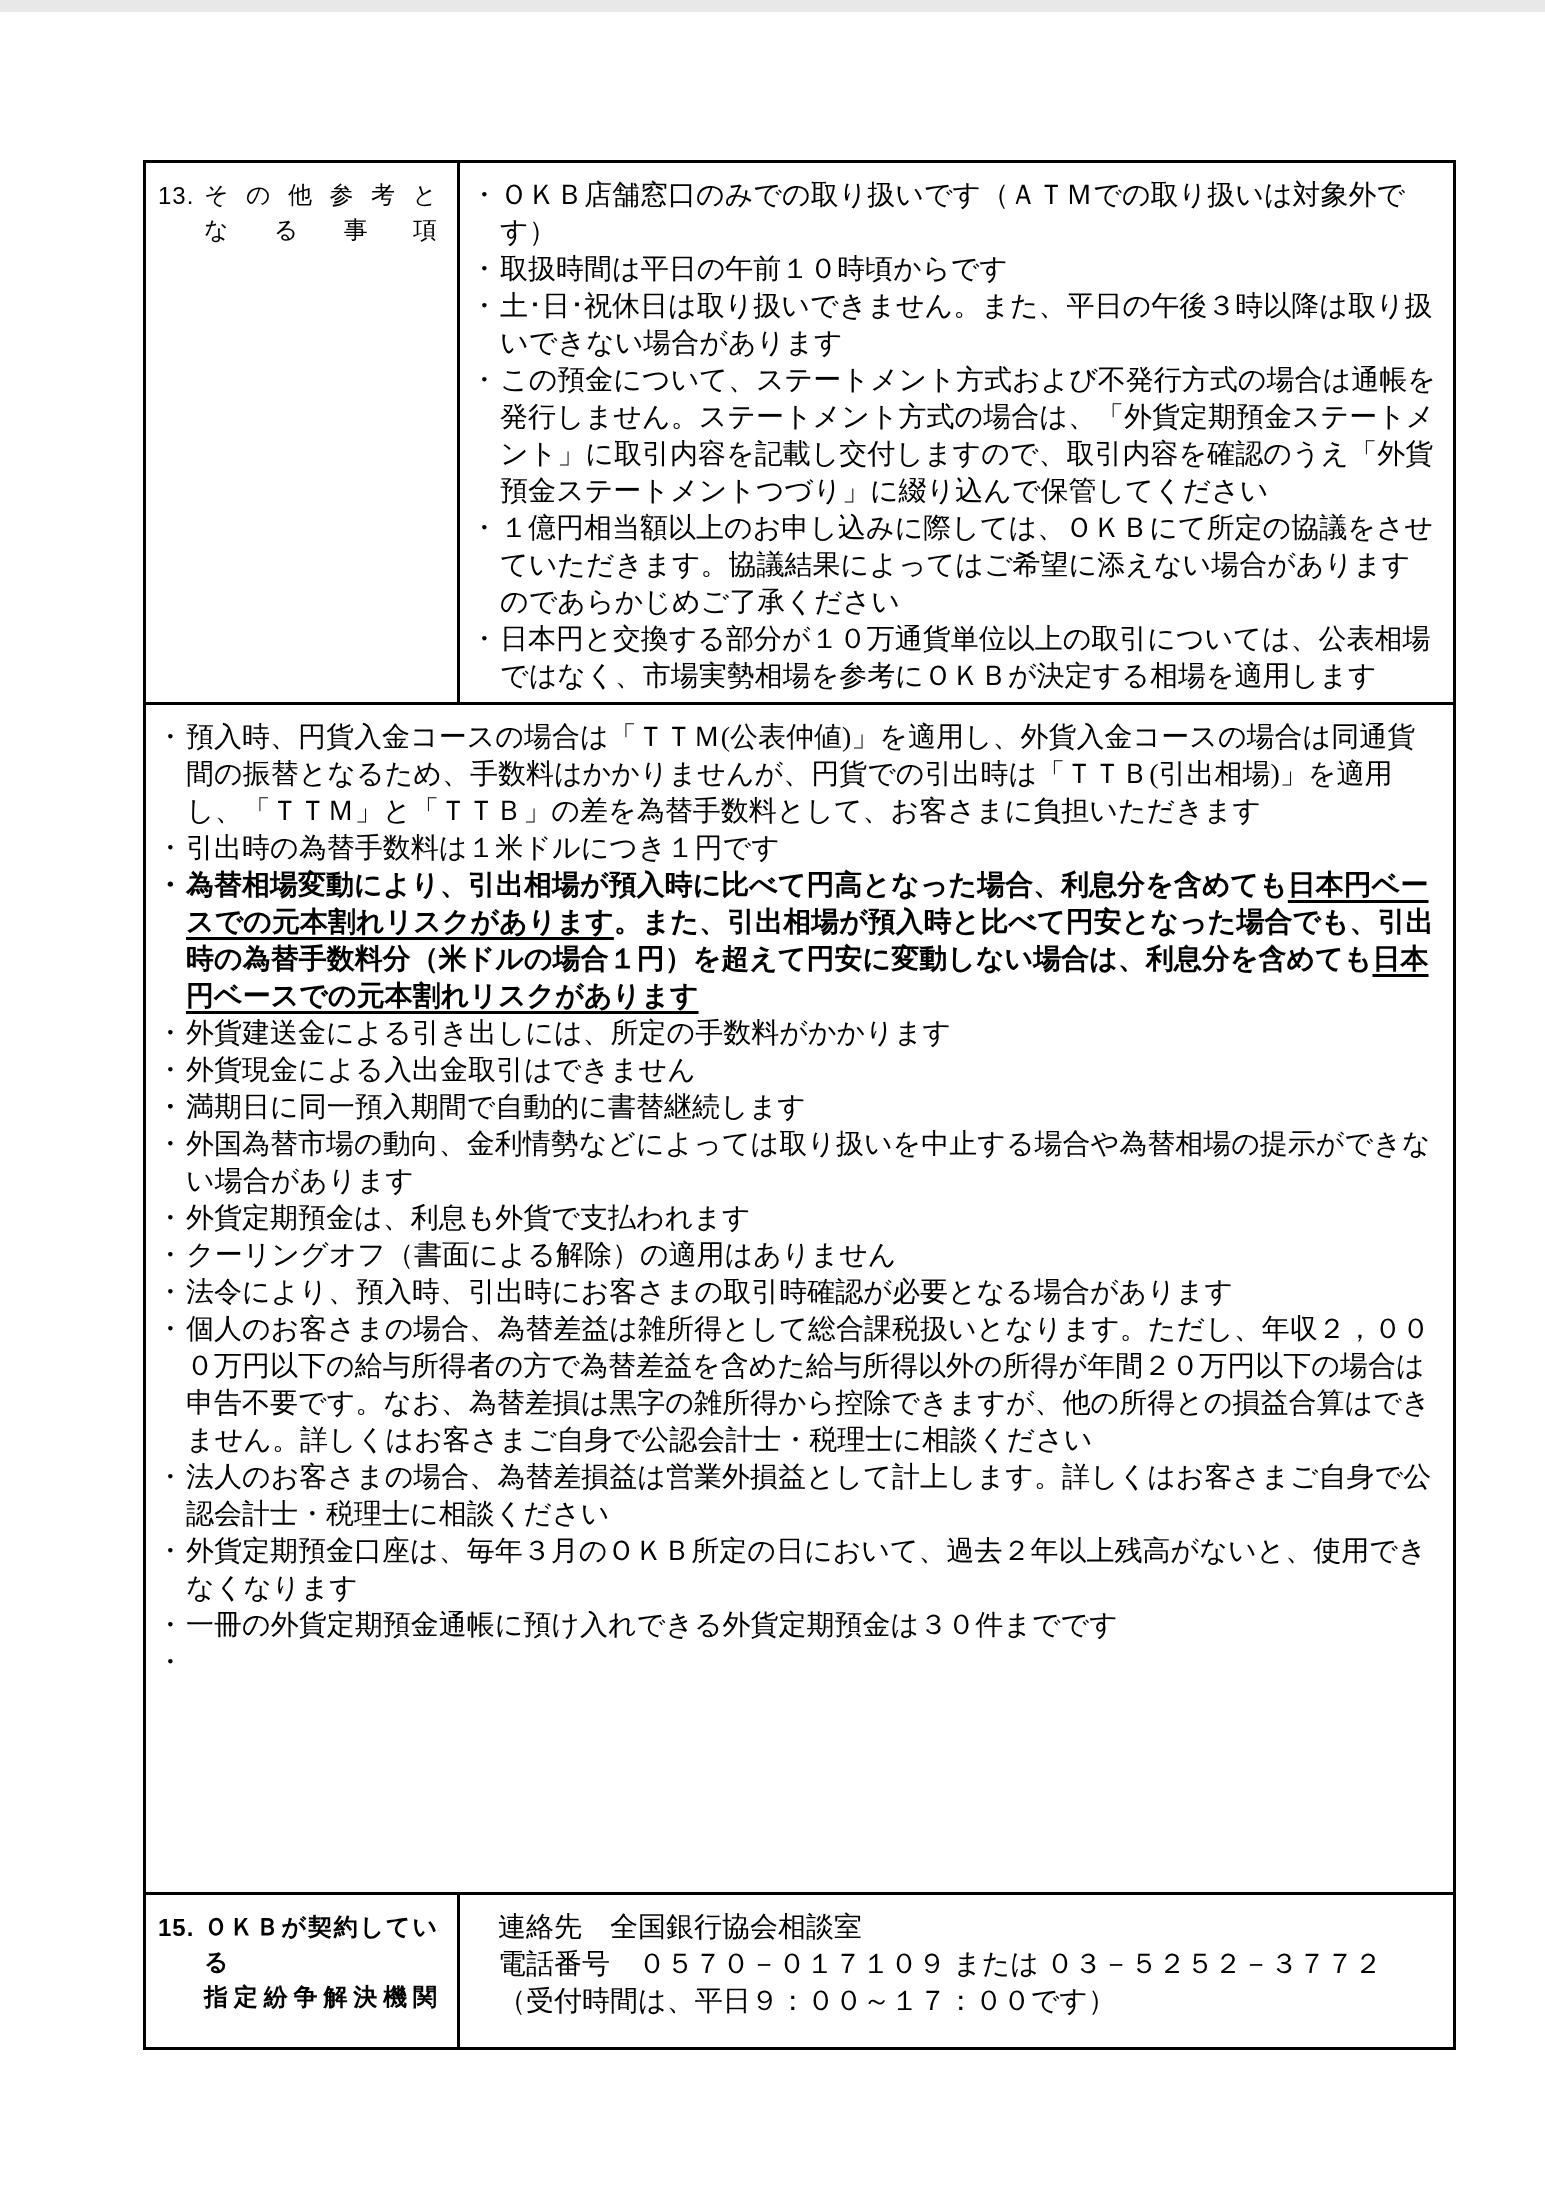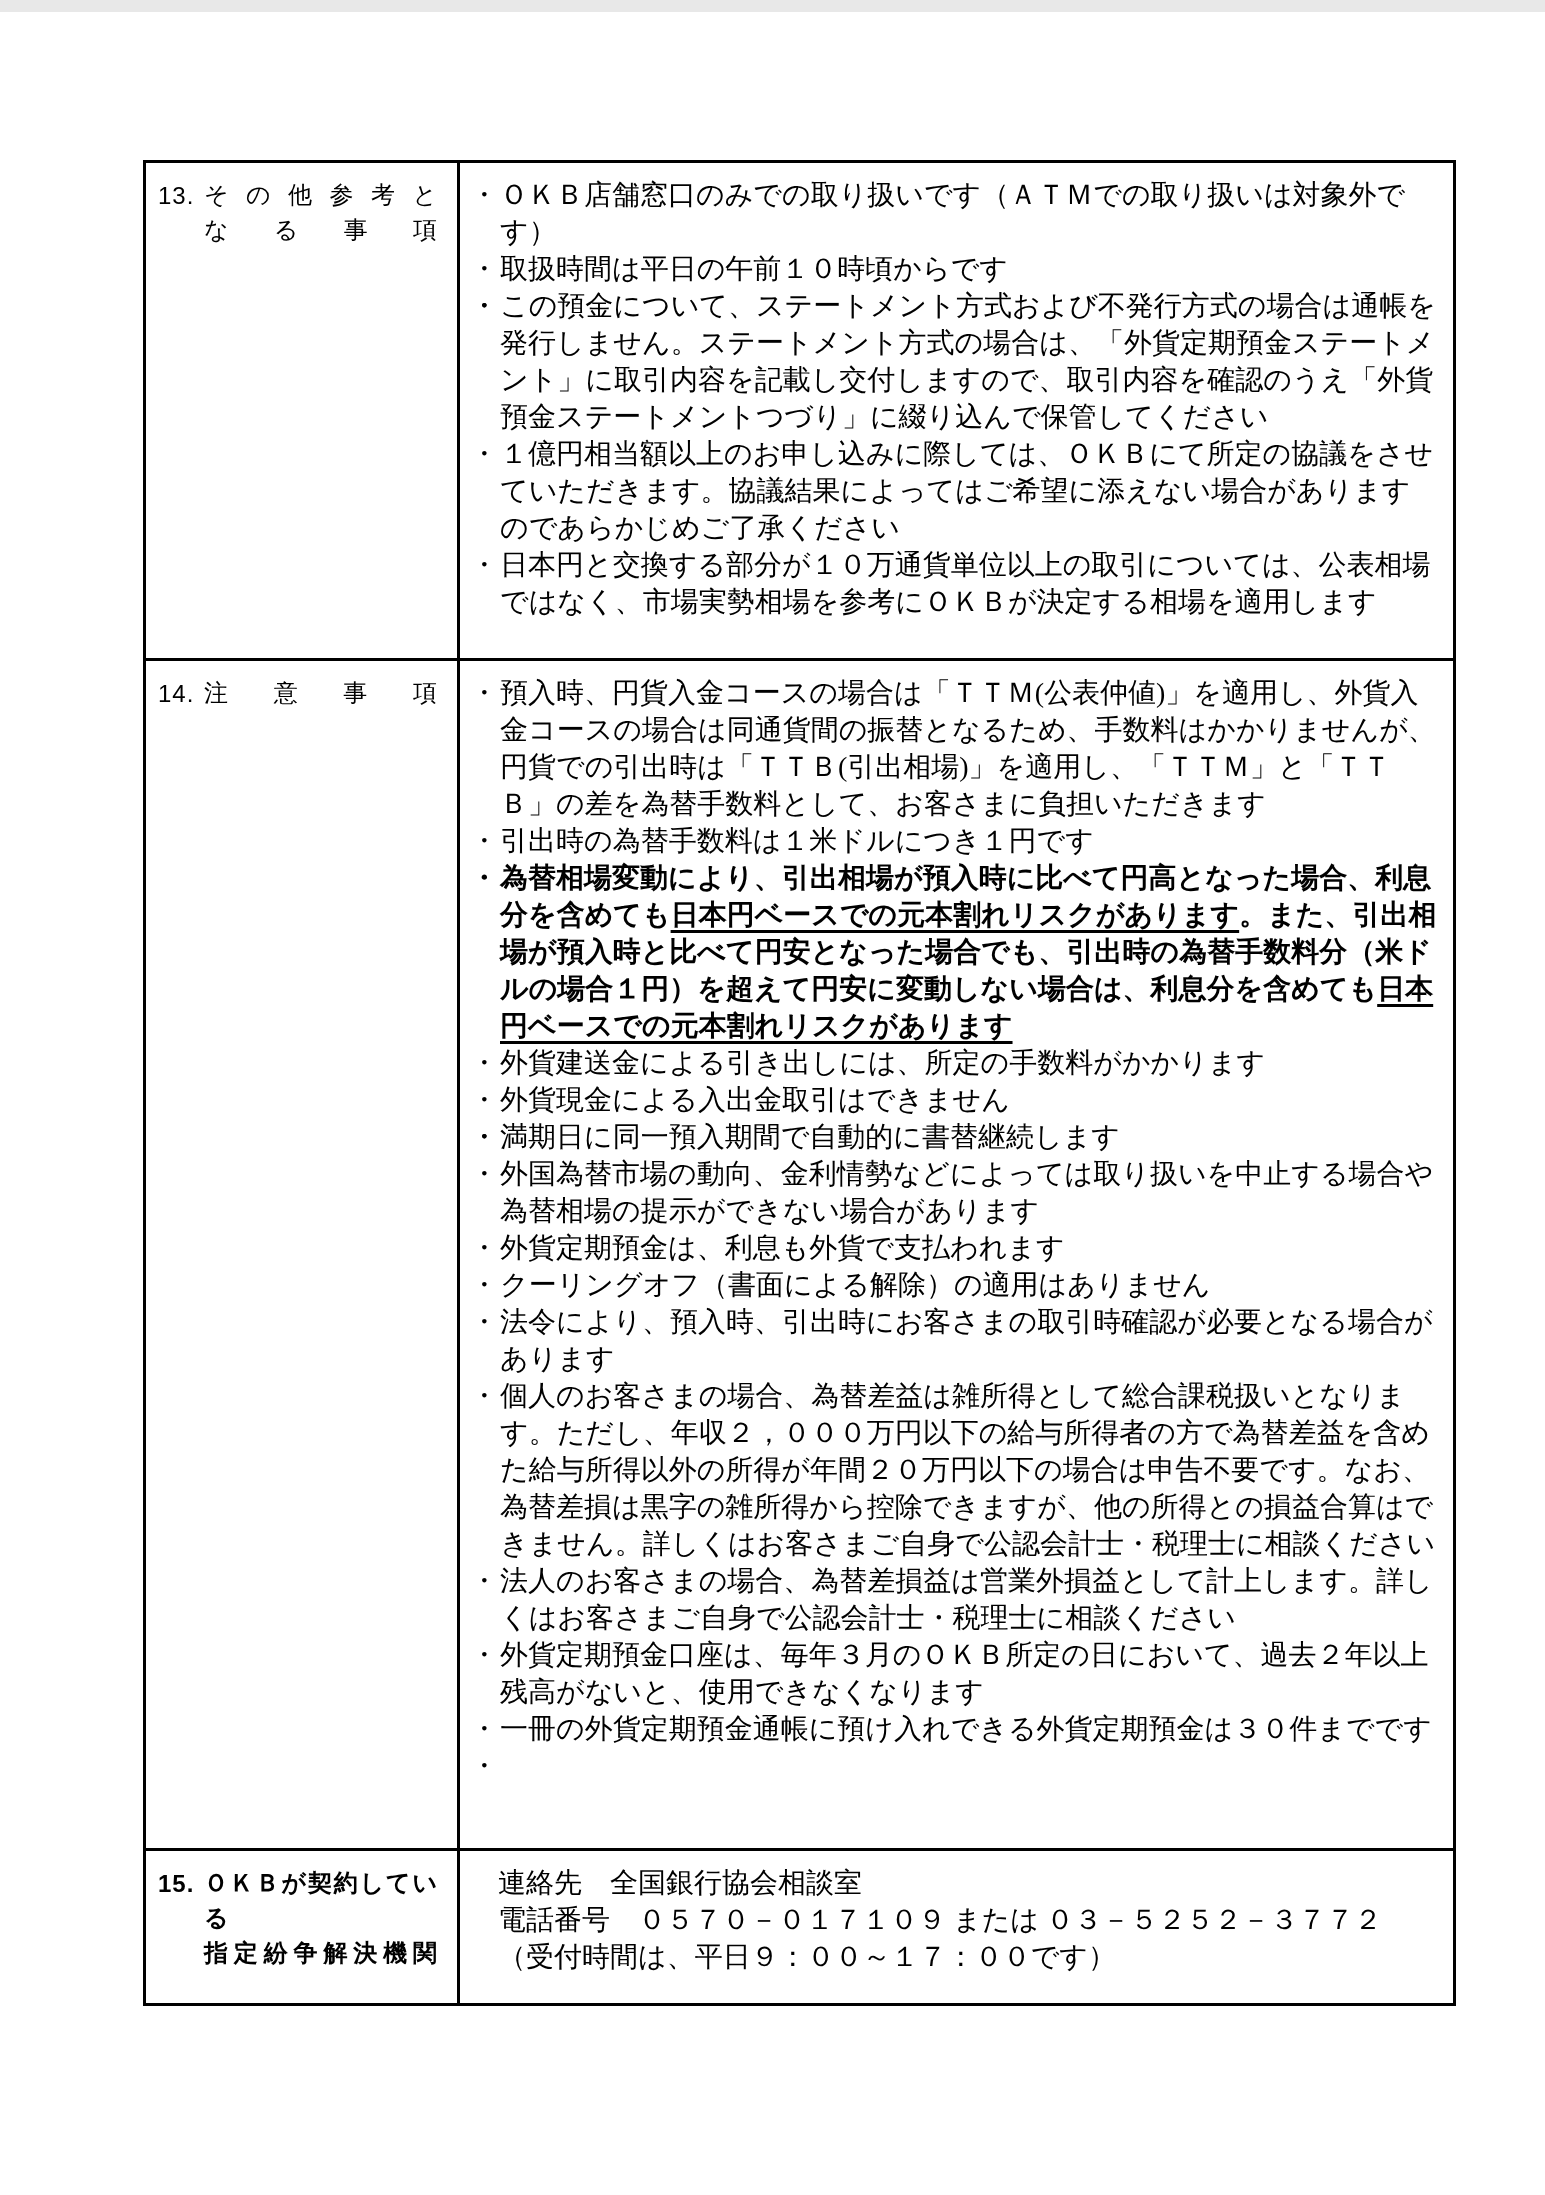--- a/index.html
+++ b/index.html
@@ -93,35 +93,27 @@
             <span class="row-number">13.</span>
             <div class="title-block">
               <div class="title-line">その他参考と</div>
               <div class="title-line">なる事項</div>
             </div>
           </div>
         </div>
         <div class="content-cell">
           <div class="bullet-item"><span class="bullet-marker">・</span><span class="seg">ＯＫＢ店舗窓口のみでの取り扱いです（ＡＴＭでの取り扱いは対象外です）</span></div>
           <div class="bullet-item"><span class="bullet-marker">・</span><span class="seg">取扱時間は平日の午前１０時頃からです</span></div>
-          <div class="bullet-item"><span class="bullet-marker">・</span></div>
+          <div class="bullet-item"><span class="bullet-marker">・</span><span class="seg">土･日･祝休日は取り扱いできません。また、平日の午後３時以降は取り扱いできない場合があります</span></div>
           <div class="bullet-item"><span class="bullet-marker">・</span><span class="seg">この預金について、ステートメント方式および不発行方式の場合は通帳を発行しません。ステートメント方式の場合は、「外貨定期預金ステートメント」に取引内容を記載し交付しますので、取引内容を確認のうえ「外貨預金ステートメントつづり」に綴り込んで保管してください</span></div>
           <div class="bullet-item"><span class="bullet-marker">・</span><span class="seg">１億円相当額以上のお申し込みに際しては、ＯＫＢにて所定の協議をさせていただきます。協議結果によってはご希望に添えない場合がありますのであらかじめご了承ください</span></div>
           <div class="bullet-item"><span class="bullet-marker">・</span><span class="seg">日本円と交換する部分が１０万通貨単位以上の取引については、公表相場ではなく、市場実勢相場を参考にＯＫＢが決定する相場を適用します</span></div>
         </div>
       </div>
       <div class="trow">
-        <div class="header-cell">
-          <div class="header-inner">
-            <span class="row-number">14.</span>
-            <div class="title-block">
-              <div class="title-line">注意事項</div>
-            </div>
-          </div>
-        </div>
         <div class="content-cell">
           <div class="bullet-item"><span class="bullet-marker">・</span><span class="seg">預入時、円貨入金コースの場合は「ＴＴＭ(公表仲値)」を適用し、外貨入金コースの場合は同通貨間の振替となるため、手数料はかかりませんが、円貨での引出時は「ＴＴＢ(引出相場)」を適用し、「ＴＴＭ」と「ＴＴＢ」の差を為替手数料として、お客さまに負担いただきます</span></div>
           <div class="bullet-item"><span class="bullet-marker">・</span><span class="seg">引出時の為替手数料は１米ドルにつき１円です</span></div>
           <div class="bullet-item emphasis"><span class="bullet-marker">・</span><span class="seg">為替相場変動により、引出相場が預入時に比べて円高となった場合、利息分を含めても</span><span class="seg u">日本円ベースでの元本割れリスクがあります</span><span class="seg">。また、引出相場が預入時と比べて円安となった場合でも、引出時の為替手数料分（米ドルの場合１円）を超えて円安に変動しない場合は、利息分を含めても</span><span class="seg u">日本円ベースでの元本割れリスクがあります</span></div>
           <div class="bullet-item"><span class="bullet-marker">・</span><span class="seg">外貨建送金による引き出しには、所定の手数料がかかります</span></div>
           <div class="bullet-item"><span class="bullet-marker">・</span><span class="seg">外貨現金による入出金取引はできません</span></div>
           <div class="bullet-item"><span class="bullet-marker">・</span></div>
           <div class="bullet-item"><span class="bullet-marker">・</span><span class="seg">満期日に同一預入期間で自動的に書替継続します</span></div>
           <div class="bullet-item"><span class="bullet-marker">・</span><span class="seg">外国為替市場の動向、金利情勢などによっては取り扱いを中止する場合や為替相場の提示ができない場合があります</span></div>
           <div class="bullet-item"><span class="bullet-marker">・</span><span class="seg">外貨定期預金は、利息も外貨で支払われます</span></div>

